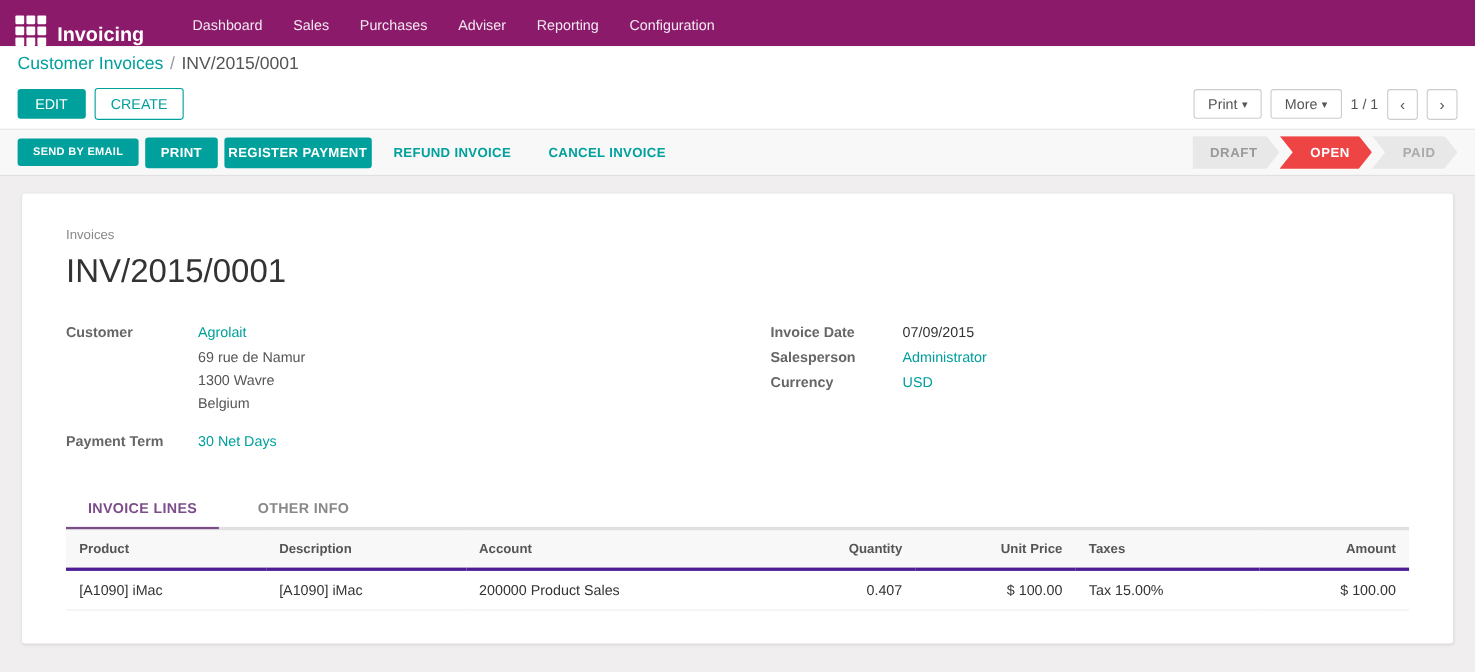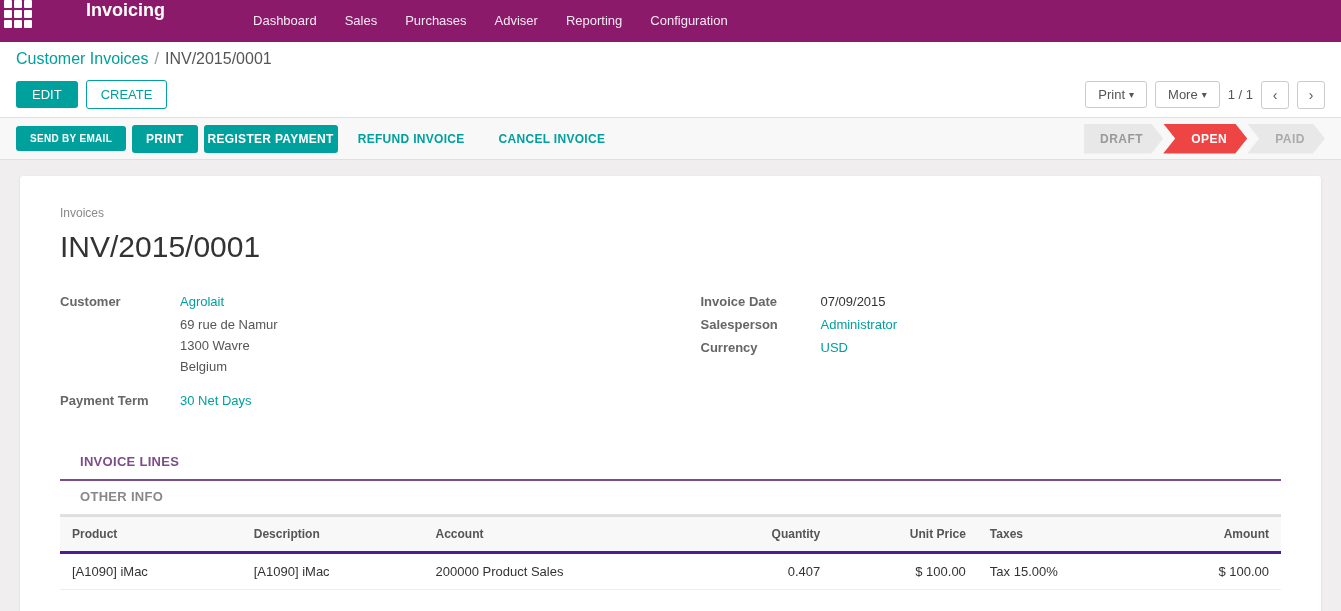--- a/index.html
+++ b/index.html
@@ -2,25 +2,24 @@
 <html><head>
   <meta charset="utf-8">
   <style>
     * { box-sizing: border-box; margin: 0; padding: 0; }
     body { font-family: 'Helvetica Neue', Arial, sans-serif; font-size: 13px; background: #f0eeee; color: #333; }
 
     
     .top-nav {
       background: #8b1a6b;
       display: flex;
-      align-items: flex-start;
+      align-items: flex-end;
       height: 42px;
-      padding: 0 4px;
+      padding: 0 14px;
       color: white;
-      gap: 44px;
     }
     .top-nav .apps-icon {
       width: 28px; height: 28px;
       display: grid; grid-template-columns: repeat(3, 8px); grid-gap: 2px;
       margin-right: 10px; cursor: pointer;
     }
     .top-nav .apps-icon span {
       width: 8px; height: 8px; background: white; border-radius: 1px;
     }
     .top-nav .brand {
@@ -156,21 +155,21 @@
     .field-label {
       color: #666; font-weight: 600; font-size: 13px; min-width: 120px;
     }
     .field-value { color: #333; font-size: 13px; }
     .field-value.link { color: #00a09d; cursor: pointer; text-decoration: none; }
     .address-block { margin-left: 120px; color: #555; font-size: 13px; line-height: 1.6; }
 
     
     .tabs-bar {
       border-bottom: 2px solid #e0e0e0;
-      display: flex; gap: 0; margin: 10px 0 0 0; flex-direction: column;
+      display: flex; gap: 15px; margin: 10px 0 0 0;
     }
     .tab {
       padding: 10px 20px; cursor: pointer; font-size: 13px; font-weight: 600;
       color: #888; border-bottom: 2px solid transparent; margin-bottom: -2px;
       text-transform: uppercase; letter-spacing: 0.3px;
     }
     .tab.active { color: #7c4d8a; border-bottom-color: #7c4d8a; }
 
     
     .invoice-table {

